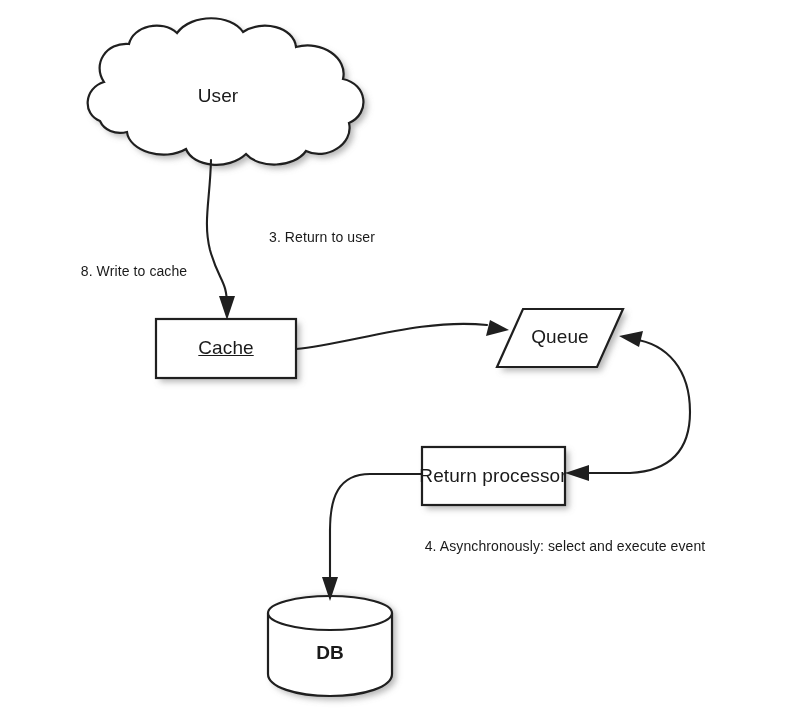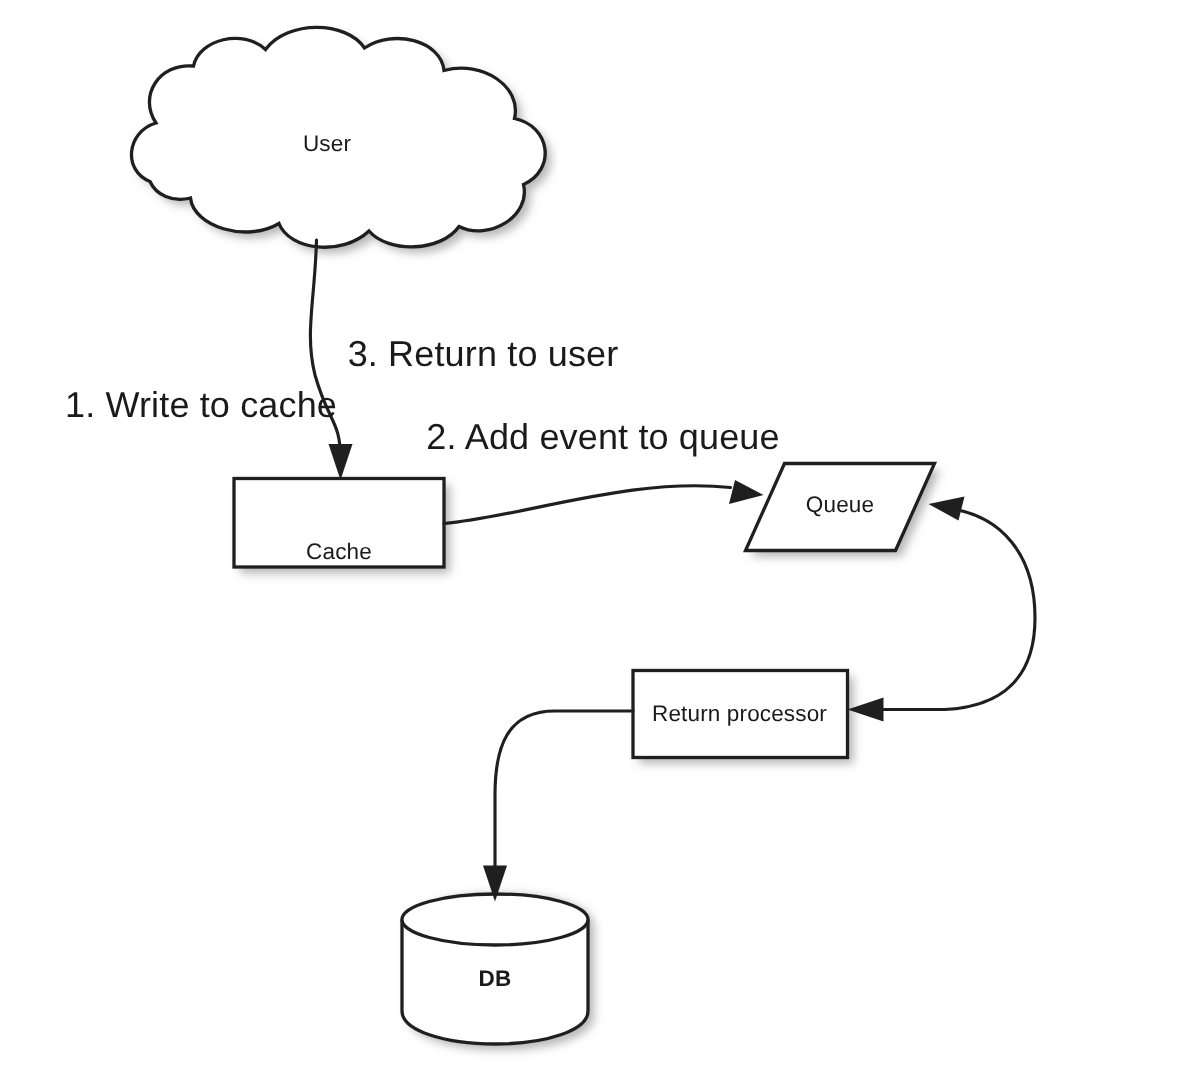--- a/index.html
+++ b/index.html
@@ -60,26 +60,26 @@
   }
 
   .node-label,
   .step-label {
     position: absolute;
     white-space: nowrap;
     color: #1a1a1a;
     letter-spacing: 0.1px;
   }
   .node-label {
-    font-size: 15px;
+    font-size: 19px;
     transform: translate(-50%, -50%);
     text-align: center;
   }
   .step-label {
-    font-size: 24px;
+    font-size: 14px;
     transform: translate(-50%, -50%);
   }
 </style>
 </head>
 <body>
 
 <div id="diagram-canvas">
 
   <svg class="layer" aria-hidden="true">
     <defs>
@@ -180,28 +180,28 @@
       <path class="connector" d="M 422 474
                L 370 474
                C 338 474, 330 498, 330 530
                L 330 586"></path>
       <polygon class="arrow-head" points="330,601 322,577 338,577"></polygon>
     </g>
   </svg>
 
   <div class="node-label" style="left:218px; top:96px;">User</div>
 
-  <div class="node-label" style="left:226px; top:368px;">Cache</div>
+  <div class="node-label" style="left:226px; top:348px;text-decoration:underline;">Cache</div>
 
   <div class="node-label" style="left:560px; top:337px;">Queue</div>
 
   <div class="node-label" style="left:493px; top:476px;">Return processor</div>
 
   <div class="node-label" style="left:330px; top:653px;font-weight:bold;">DB</div>
 
-  <div class="step-label" style="left:134px; top:271px;">1. Write to cache</div>
-
-  <div class="step-label" style="left:402px; top:292px;">2. Add event to queue</div>
+  <div class="step-label" style="left:134px; top:271px;">8. Write to cache</div>
+
 
   <div class="step-label" style="left:322px; top:237px;">3. Return to user</div>
 
+  <div class="step-label" style="left:565px; top:546px;">4. Asynchronously: select and execute event</div>
 
 </div>
 
 </body></html>

